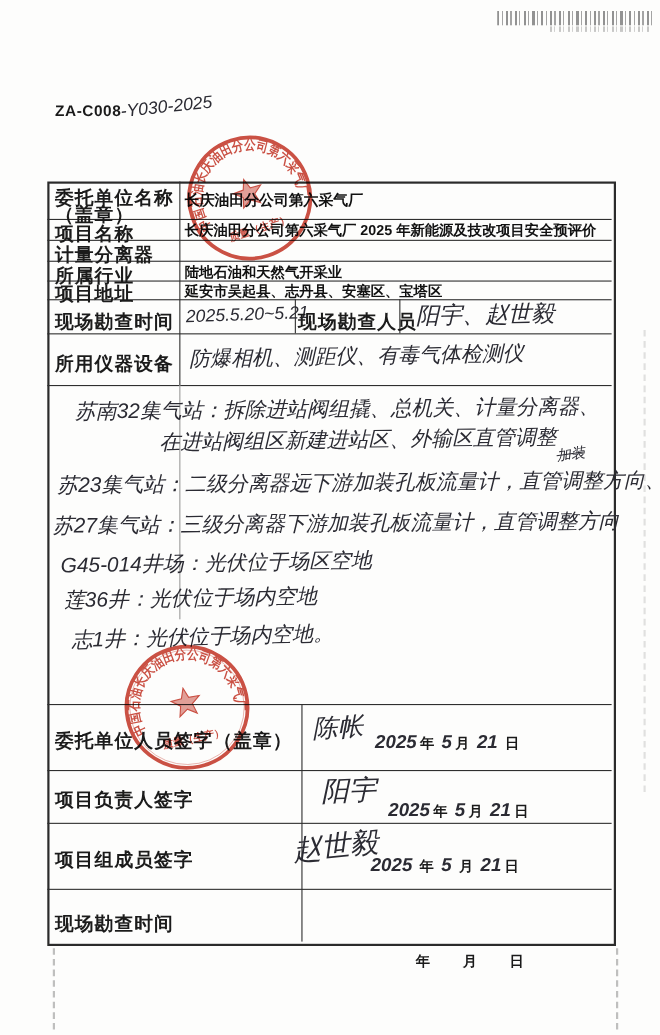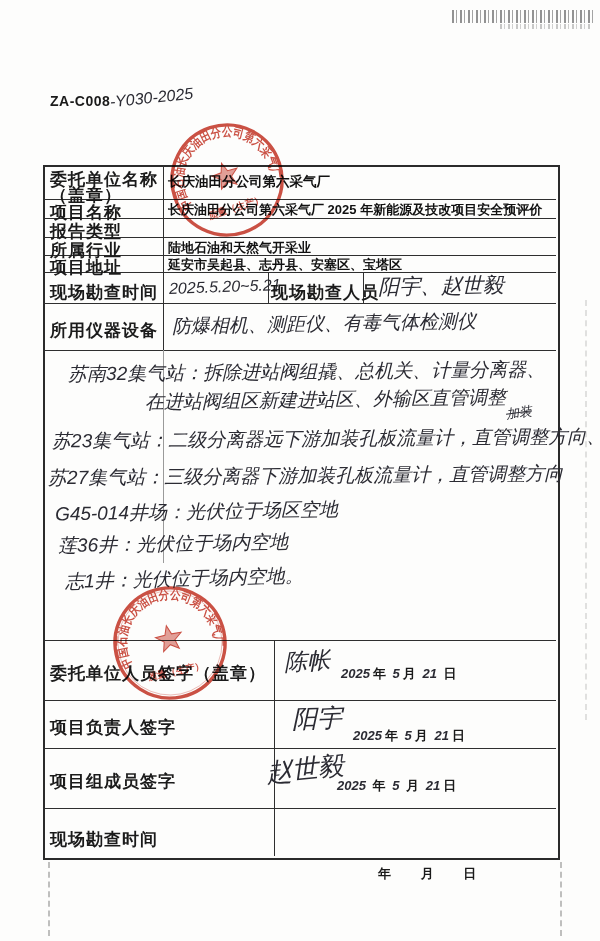--- a/index.html
+++ b/index.html
@@ -21,21 +21,21 @@
   .dash{border-left:2px dashed #8d8d8d;width:0;opacity:.55;}
   
   .stamp{position:absolute;mix-blend-mode:multiply;opacity:.88;}
   
   .opts{display:flex;gap:9px;font-size:13px;font-weight:600;white-space:nowrap;}
   .opt .box{margin-right:1px;}
   
   .noise{background:repeating-linear-gradient(90deg,#4c4c4c 0 2px,transparent 2px 4px,#6a6a6a 4px 5px,transparent 5px 8px);
          filter:blur(.7px);opacity:.6;}
   .dateline{font-size:13px;font-weight:600;white-space:nowrap;}
-  .dateline .n{font-size:13px;margin:0 3px;text-align:right;}
+  .dateline .n{font-size:17px;margin:0 3px;text-align:right;}
   .strike{text-decoration:line-through;}
 </style>
 </head>
 <body>
 
 <div class="sheet">
 
   <div class="abs noise" style="left:452px;top:10px;width:142px;height:13px;"></div>
   <div class="abs noise" style="left:500px;top:24px;width:90px;height:5px;opacity:.3;"></div>
 
@@ -62,21 +62,21 @@
   <div class="abs vline" style="left:274px;top:640px;height:216px;"></div>
   <div class="abs faint" style="left:163px;top:350px;height:213px;"></div>
 
   <div class="abs lbl" style="left:50px;top:168px;">委托单位名称</div>
   <div class="abs lbl" style="left:50px;top:184px;">（盖章）</div>
   <div class="abs val" style="left:168px;top:173px;font-size:13.5px;">长庆油田分公司第六采气厂</div>
 
   <div class="abs lbl" style="left:50px;top:201px;">项目名称</div>
   <div class="abs val" style="left:168px;top:201px;">长庆油田分公司第六采气厂 2025 年新能源及技改项目安全预评价</div>
 
-  <div class="abs lbl" style="left:50px;top:220px;">报告类型</div>
+  <div class="abs lbl" style="left:50px;top:220px;">计量分离器</div>
 
   <div class="abs lbl" style="left:50px;top:239px;">所属行业</div>
   <div class="abs val" style="left:168px;top:239px;">陆地石油和天然气开采业</div>
 
   <div class="abs lbl" style="left:50px;top:256px;">项目地址</div>
   <div class="abs val" style="left:168px;top:256px;">延安市吴起县、志丹县、安塞区、宝塔区</div>
 
   <div class="abs lbl" style="left:50px;top:281px;">现场勘查时间</div>
   <div class="abs hw" style="left:169px;top:278px;font-size:16px;transform:rotate(-2deg);">2025.5.20~5.21</div>
   <div class="abs lbl" style="left:271px;top:281px;">现场勘查人员</div>

